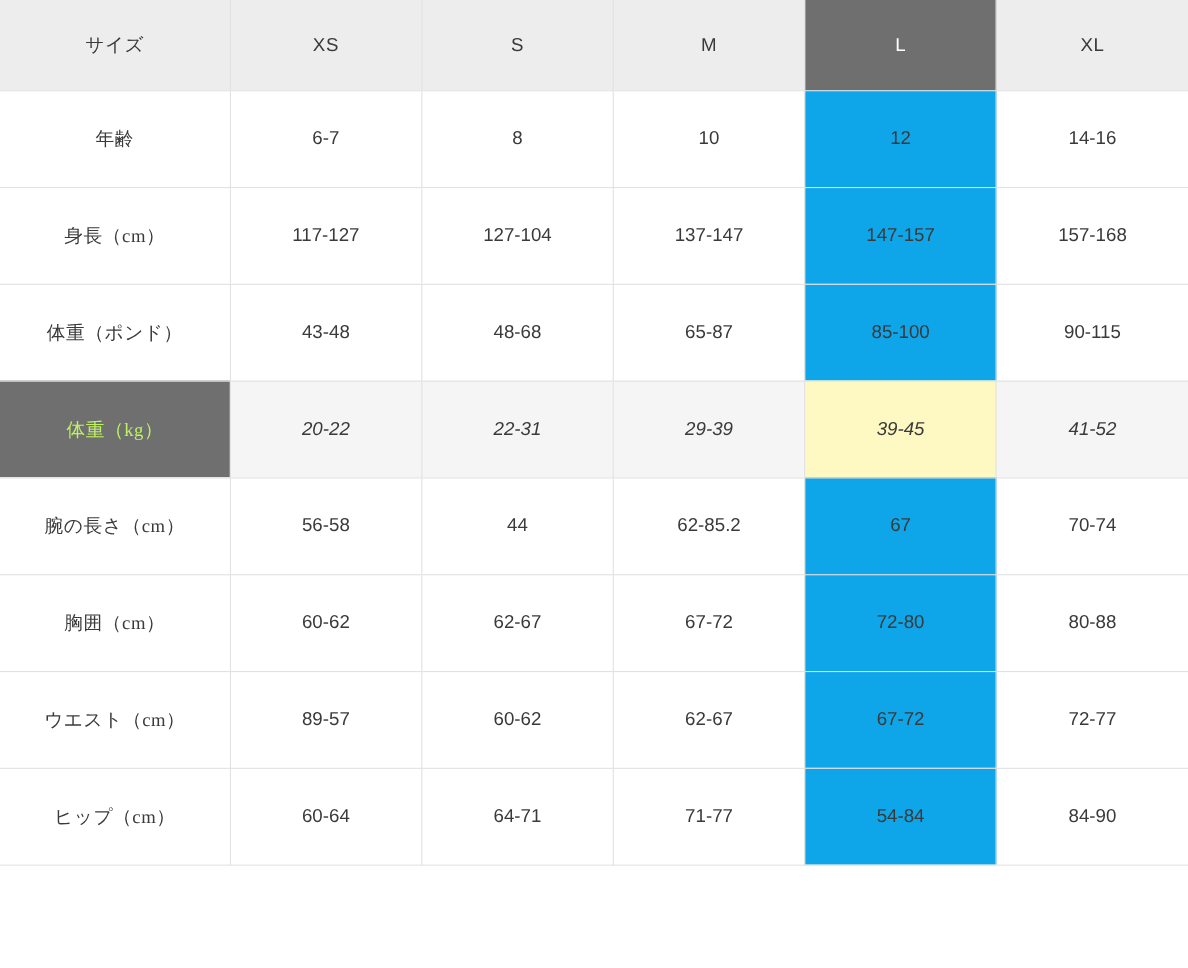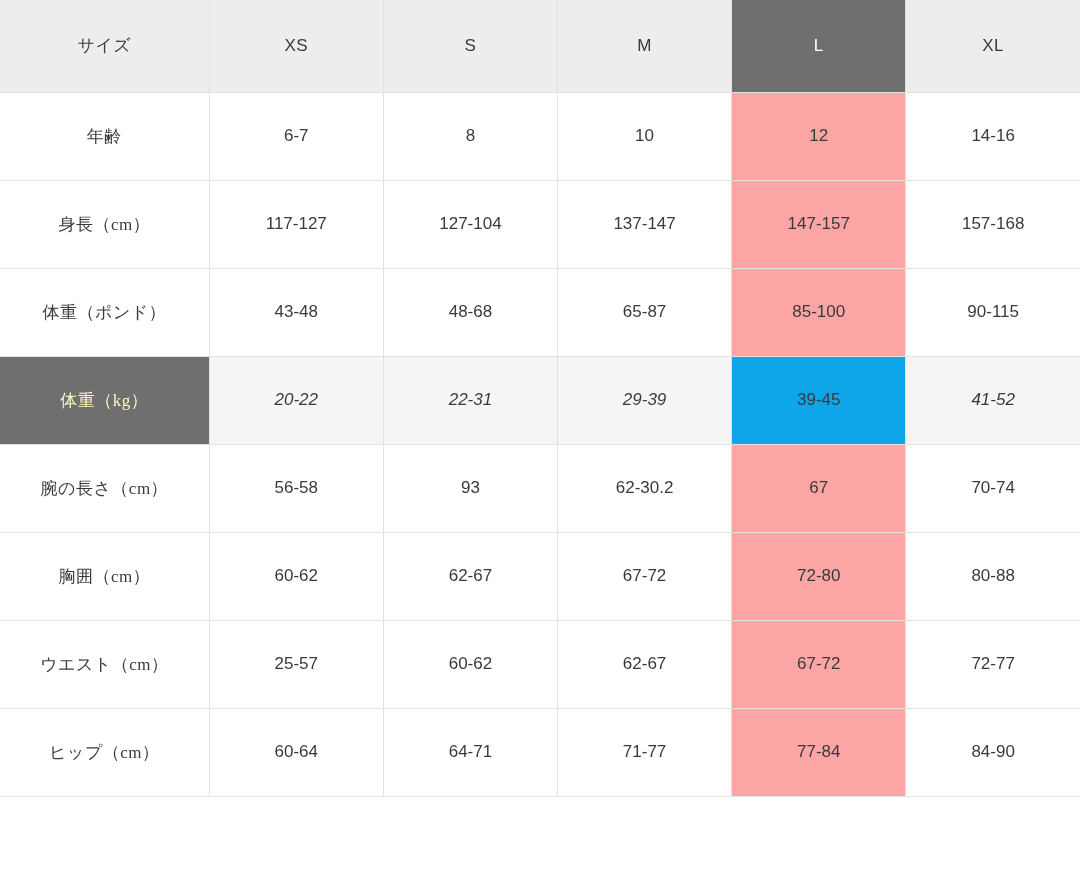--- a/index.html
+++ b/index.html
@@ -28,21 +28,21 @@
     text-align: center;
     vertical-align: middle;
     font-weight: normal;
     font-size: 17px;
     color: #3a3a3a;
     padding: 0;
     height: 88px;
     box-sizing: border-box;
   }
   table.size-table tr:first-child th {
-    height: 92px;
+    height: 82px;
   }
   
   table.size-table tr > *:first-child { border-left: none; }
   table.size-table tr > *:last-child { border-right: none; }
   table.size-table tr:first-child > * { border-top: none; }
 
   
   th.head {
     background: #ededed;
     font-weight: bold;
@@ -57,29 +57,30 @@
   
   td.rowlabel {
     background: #ffffff;
     font-size: 17px;
     color: #3a3a3a;
     letter-spacing: 0.5px;
     font-family: Liberation Serif, serif;
   }
   td.rowlabel.highlight {
     background: #6f6f6f;
-    color: #fef9c3;
+    color: #bef264;
   }
   
   td.col-highlight {
-    background: #fca5a5;
+    background: #0ea5e9;
   }
   td.cell-highlight {
-    background: #0ea5e9;
+    background: #fef9c3;
     color: #ffffff;
+    font-style: italic;
   }
   td.row-highlight {
     background: #f5f5f5;
     font-style: italic;
   }
 </style>
 </head>
 <body>
 
 <table class="size-table">
@@ -130,43 +131,43 @@
       <td class="rowlabel highlight">体重（kg）</td>
       <td class="row-highlight">20-22</td>
       <td class="row-highlight">22-31</td>
       <td class="row-highlight">29-39</td>
       <td class="cell-highlight">39-45</td>
       <td class="row-highlight">41-52</td>
     </tr>
     <tr>
       <td class="rowlabel">腕の長さ（cm）</td>
       <td>56-58</td>
-      <td>93</td>
-      <td>62-30.2</td>
+      <td>44</td>
+      <td>62-85.2</td>
       <td class="col-highlight">67</td>
       <td>70-74</td>
     </tr>
     <tr>
       <td class="rowlabel">胸囲（cm）</td>
       <td>60-62</td>
       <td>62-67</td>
       <td>67-72</td>
       <td class="col-highlight">72-80</td>
       <td>80-88</td>
     </tr>
     <tr>
       <td class="rowlabel">ウエスト（cm）</td>
-      <td>25-57</td>
+      <td>89-57</td>
       <td>60-62</td>
       <td>62-67</td>
       <td class="col-highlight">67-72</td>
       <td>72-77</td>
     </tr>
     <tr>
       <td class="rowlabel">ヒップ（cm）</td>
       <td>60-64</td>
       <td>64-71</td>
       <td>71-77</td>
-      <td class="col-highlight">77-84</td>
+      <td class="col-highlight">54-84</td>
       <td>84-90</td>
     </tr>
   </tbody>
 </table>
 
 </body></html>

